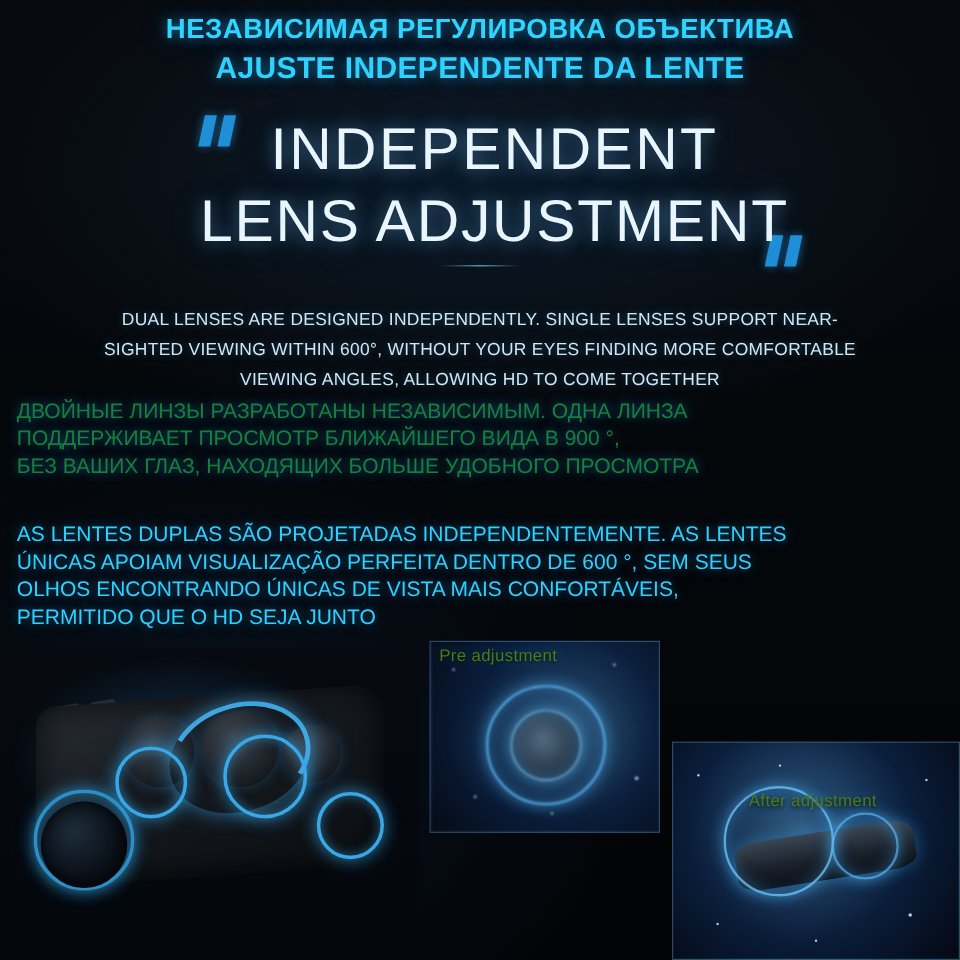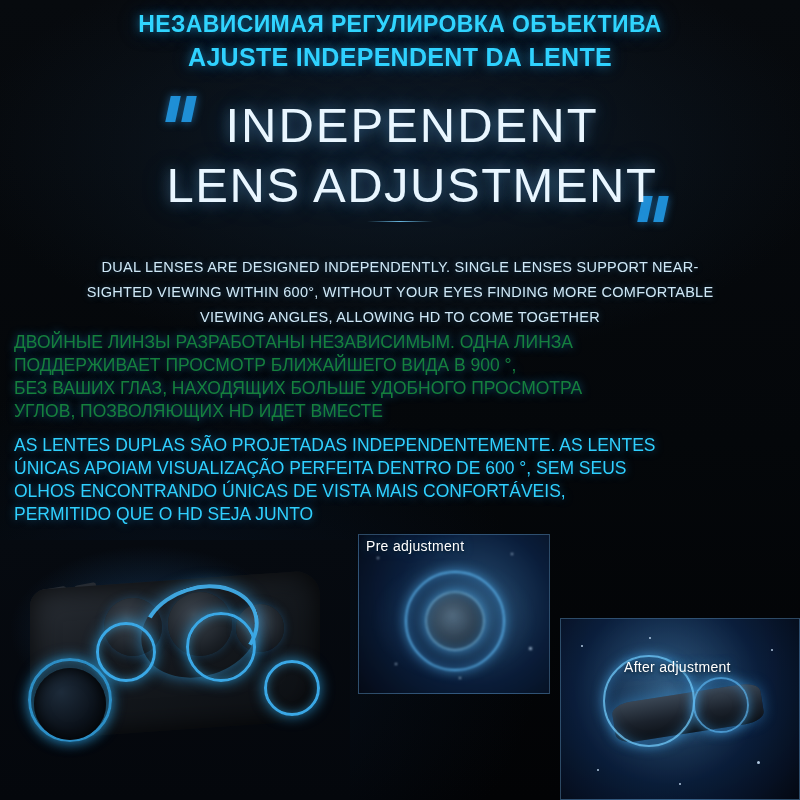--- a/index.html
+++ b/index.html
@@ -248,39 +248,39 @@
     left: 42px; top: 36px; width: 92px; height: 92px;
     border-color: rgba(110,200,250,0.8);
   }
   #after-ring-2 {
     left: 132px; top: 58px; width: 56px; height: 56px;
     border-color: rgba(90,180,240,0.75);
   }
 
   .photo-label {
     position: absolute;
-    color: #ffffff;
+    color: #4d7c0f;
     font-size: 14px;
     letter-spacing: 0.3px;
     text-shadow: 0 1px 4px rgba(0,0,0,0.95), 0 0 10px rgba(60,160,230,0.6);
     white-space: nowrap;
   }
   #pre-label { left: 366px; top: 538px; }
   #after-label { left: 624px; top: 659px; }
 </style>
 </head>
 <body>
 
 <div id="page">
 
   <div id="bg-glow"></div>
 
   <div class="headline-block">
     <div class="ru-title">НЕЗАВИСИМАЯ РЕГУЛИРОВКА ОБЪЕКТИВА</div>
-    <div class="pt-title">AJUSTE INDEPENDENT DA LENTE</div>
+    <div class="pt-title">AJUSTE INDEPENDENTE DA LENTE</div>
   </div>
 
   <div class="quote-mark" id="quote-open">
     <span></span><span></span>
   </div>
   <div class="quote-mark" id="quote-close">
     <span></span><span></span>
   </div>
 
   <div class="en-title-wrap">
@@ -289,21 +289,20 @@
   </div>
 
   <div class="divider"></div>
 
   <div class="en-para">DUAL LENSES ARE DESIGNED INDEPENDENTLY. SINGLE LENSES SUPPORT NEAR-SIGHTED VIEWING WITHIN 600°, WITHOUT YOUR EYES FINDING MORE COMFORTABLE VIEWING ANGLES, ALLOWING HD TO COME TOGETHER</div>
 
   <div class="ru-para">
     <span class="l">ДВОЙНЫЕ ЛИНЗЫ РАЗРАБОТАНЫ НЕЗАВИСИМЫМ. ОДНА ЛИНЗА</span>
     <span class="l">ПОДДЕРЖИВАЕТ ПРОСМОТР БЛИЖАЙШЕГО ВИДА В 900 °,</span>
     <span class="l">БЕЗ ВАШИХ ГЛАЗ, НАХОДЯЩИХ БОЛЬШЕ УДОБНОГО ПРОСМОТРА</span>
-    <span class="l">УГЛОВ, ПОЗВОЛЯЮЩИХ HD ИДЕТ ВМЕСТЕ</span>
   </div>
 
   <div class="pt-para">
     <span class="l">AS LENTES DUPLAS SÃO PROJETADAS INDEPENDENTEMENTE. AS LENTES</span>
     <span class="l">ÚNICAS APOIAM VISUALIZAÇÃO PERFEITA DENTRO DE 600 °, SEM SEUS</span>
     <span class="l">OLHOS ENCONTRANDO ÚNICAS DE VISTA MAIS CONFORTÁVEIS,</span>
     <span class="l">PERMITIDO QUE O HD SEJA JUNTO</span>
   </div>
 
   <div class="photo" id="product-photo">

